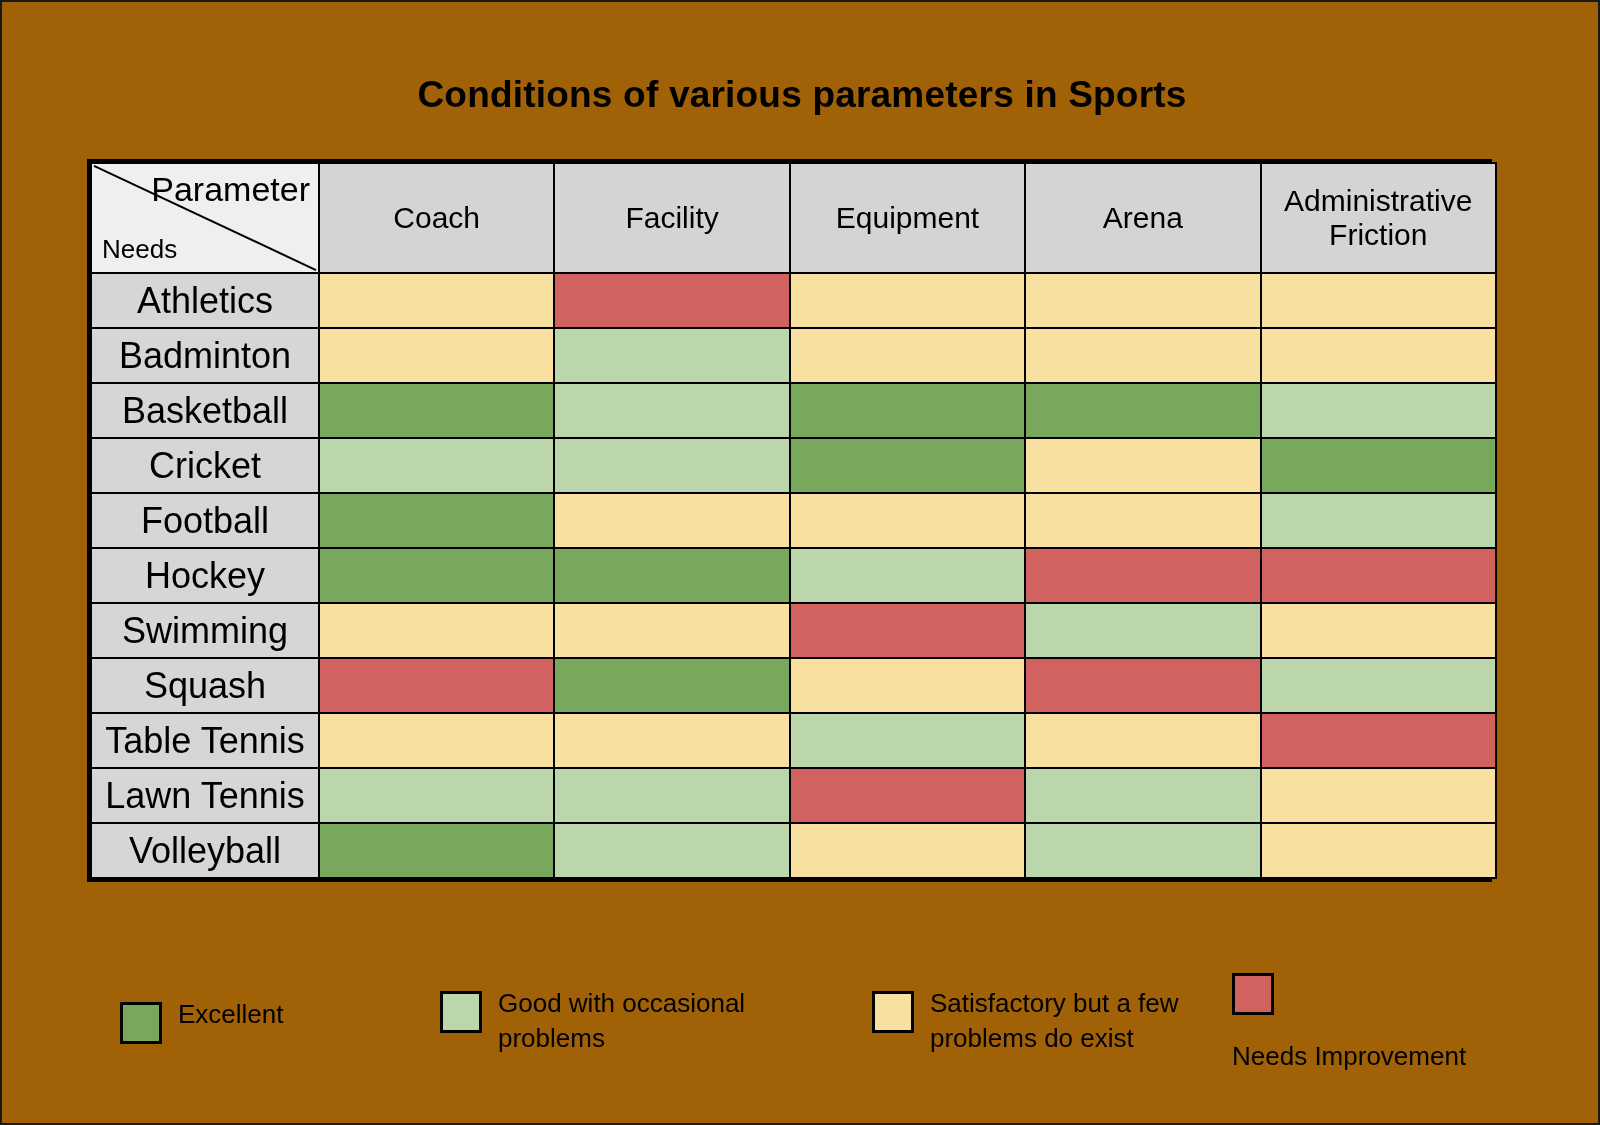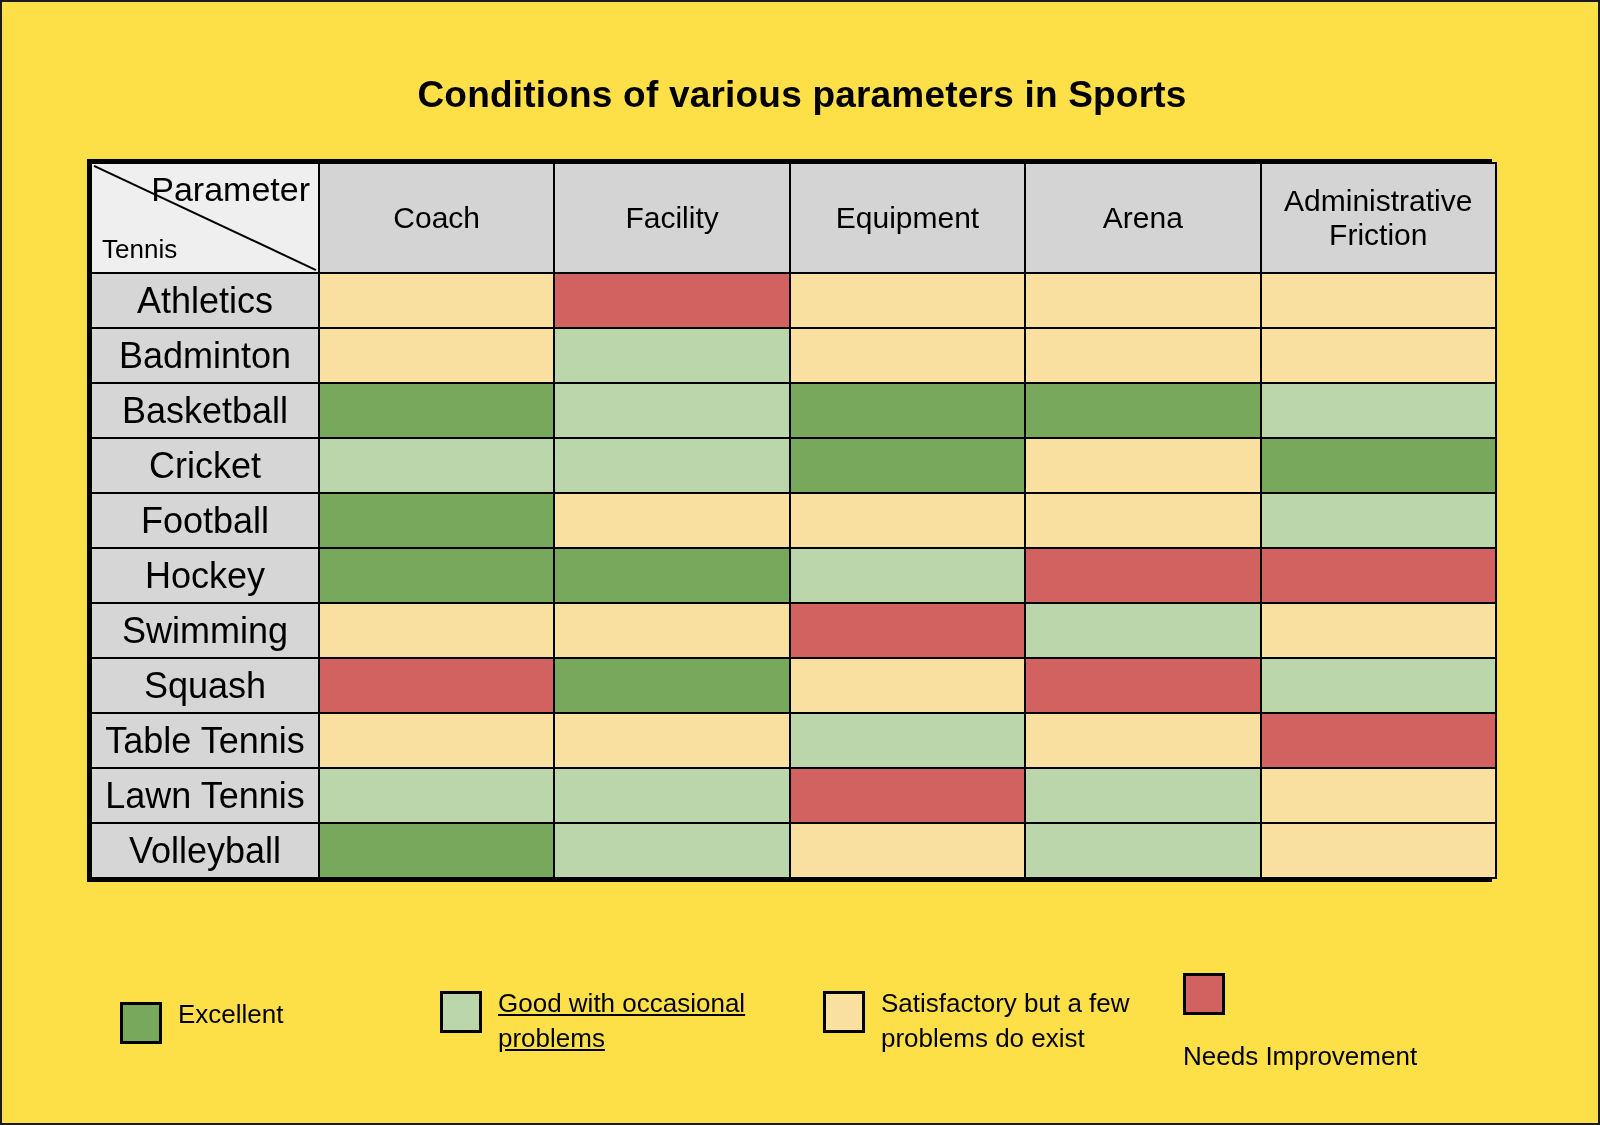--- a/index.html
+++ b/index.html
@@ -8,21 +8,21 @@
     width: 1600px;
     height: 1125px;
     background: #ffffff;
     font-family: "Liberation Sans", sans-serif;
   }
 
   #page {
     position: relative;
     width: 1600px;
     height: 1125px;
-    background: #fde047;
+    background: #a16207;
     border: 2px solid #1a1a1a;
     overflow: hidden;
     padding-left: 12px;
   }
 
   
   #chart-title {
     position: absolute;
     top: 72px;
     left: 0;
@@ -127,21 +127,21 @@
     width: 1400px;
     display: flex;
     align-items: center;
   }
   .legend-item {
     display: flex;
     align-items: flex-start;
     gap: 16px;
   }
   .legend-item.i0 { width: 320px; }
-  .legend-item.i1 { width: 383px; text-decoration: underline; }
+  .legend-item.i1 { width: 432px; }
   .legend-item.i2 { width: 360px; }
   .legend-item.i3 { width: 250px; flex-direction: column; }
 
   .legend-swatch {
     width: 42px;
     height: 42px;
     border: 3px solid #000000;
     flex: 0 0 auto;
     margin-top: 13px;
   }
@@ -175,21 +175,21 @@
           <col class="c-data">
           <col class="c-data">
       </colgroup>
       <thead>
         <tr>
           <th class="corner">
             <svg viewBox="0 0 228 110" preserveAspectRatio="none">
               <line x1="2" y1="2" x2="226" y2="108" stroke="#000000" stroke-width="2" vector-effect="non-scaling-stroke"></line>
             </svg>
             <span class="corner-param">Parameter</span>
-            <span class="corner-sports">Tennis</span>
+            <span class="corner-sports">Needs</span>
           </th>
           <th class="col-head">Coach</th>
           <th class="col-head">Facility</th>
           <th class="col-head">Equipment</th>
           <th class="col-head">Arena</th>
           <th class="col-head">Administrative Friction</th>
         </tr>
       </thead>
       <tbody id="matrix-body">
           <tr>

